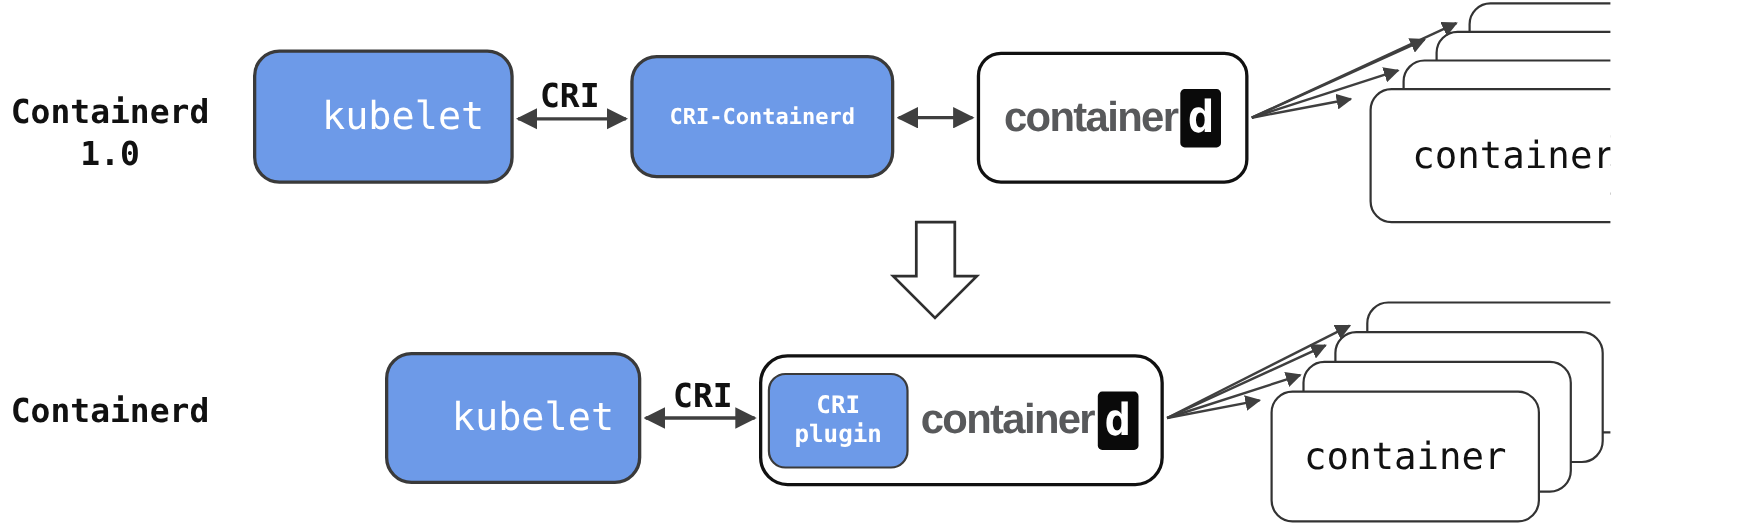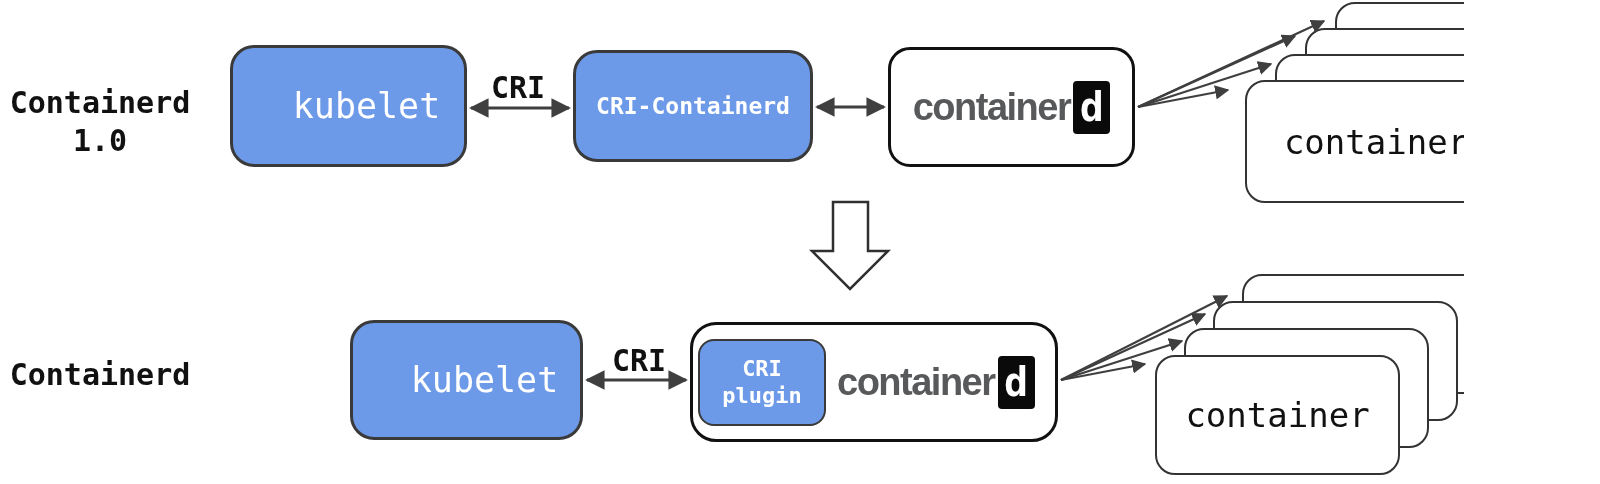--- a/index.html
+++ b/index.html
@@ -27,21 +27,21 @@
   .blue-box{
     background:var(--accent-blue);
     border:3px solid var(--box-border);
     color:#ffffff;
   }
   .white-box{
     background:#ffffff;
     border:3px solid var(--outline-black);
   }
   .kubelet-text{font-size:35px;color:#ffffff;margin-left:36px;}
-  .cri-containerd-text{font-size:23px;font-weight:bold;color:#ffffff;}
+  .cri-containerd-text{font-size:20px;font-weight:bold;color:#ffffff;}
   .cri-label{
     font-size:30px;font-weight:bold;color:var(--label-black);
     width:110px;text-align:center;
   }
   .stack-box{
     background:#ffffff;border:2.5px solid #333333;border-radius:20px;
     display:flex;align-items:center;justify-content:center;
   }
   .container-text{font-size:34px;color:var(--label-black);}
   .logo{display:flex;align-items:center;}

